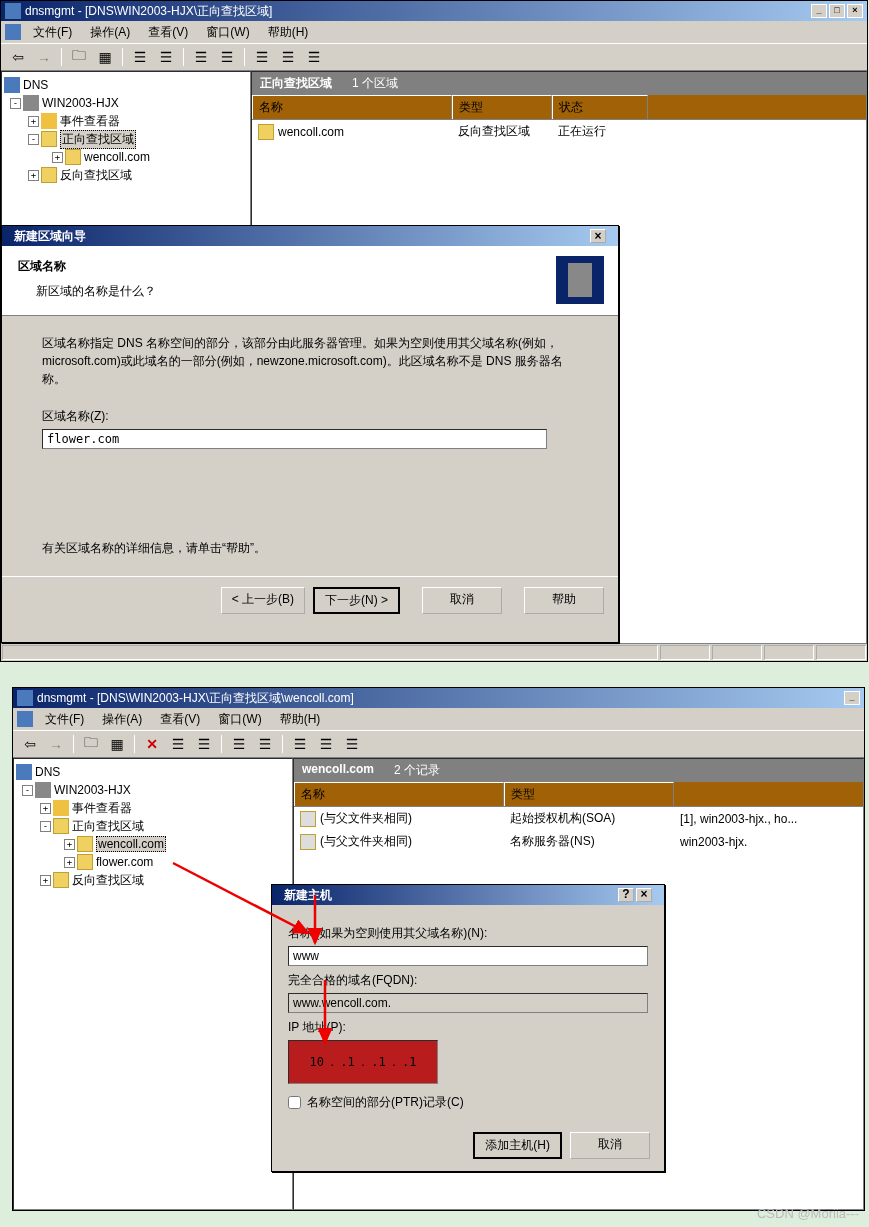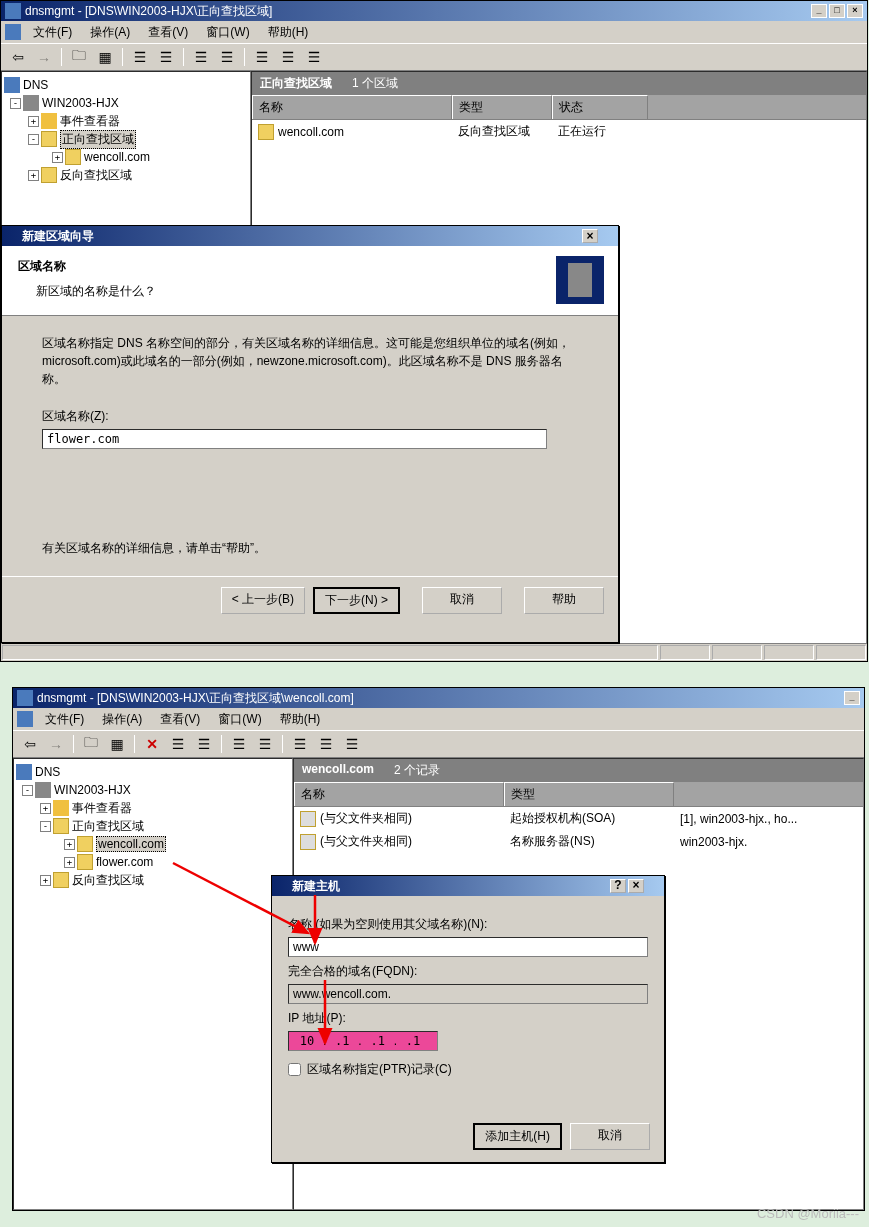--- a/index.html
+++ b/index.html
@@ -22,52 +22,52 @@
 .tree-row{display:flex;align-items:center;height:18px;white-space:nowrap}
 .tree-row .exp{width:11px;height:11px;border:1px solid #808080;text-align:center;line-height:8px;font-size:9px;margin-right:2px;cursor:pointer;font-family:monospace}
 .tree-row .ico{width:16px;height:16px;margin-right:3px;display:inline-block}
 .ico.dns{background:#4a7abc}
 .ico.srv{background:#888}
 .ico.fld{background:#f0d060;border:1px solid #c0a030}
 .ico.evt{background:#f0c040}
 .tree-row.sel .lbl{background:#d4d0c8;border:1px dotted #000;padding:0 1px}
 .listpane{flex:1;background:#fff;border:1px inset #808080;display:flex;flex-direction:column}
 .list-hdr{background:#808080;color:#fff;padding:3px 8px;display:flex}
-.list-cols{display:flex;background:#a3a3a3;border-bottom:1px solid #808080}
+.list-cols{display:flex;background:#a16207;border-bottom:1px solid #808080}
 .list-cols div{padding:3px 6px;border-right:1px solid #808080;border-top:1px solid #fff;border-left:1px solid #fff}
 .list-row{display:flex;padding:2px 0}
 .list-row div{padding:1px 6px;display:flex;align-items:center}
 .list-row .ico{width:16px;height:16px;margin-right:4px;background:#f0d060;border:1px solid #c0a030}
 .c1{width:200px}.c2{width:100px}.c3{width:96px}
 .c1b{width:210px}.c2b{width:170px}.c3b{flex:1}
 
 .dialog{position:absolute;background:#d4d0c8;border:1px solid #000;box-shadow:1px 1px 0 #000}
 .dlg-wiz{left:0;top:224px;width:618px;height:418px}
-.dlg-title{background:linear-gradient(to right,#0a246a,#a6caf0);color:#fff;padding:2px 20px;display:flex;align-items:center;height:20px;font-weight:bold}
+.dlg-title{background:linear-gradient(to right,#0a246a,#a6caf0);color:#fff;padding:2px 12px;display:flex;align-items:center;height:20px;font-weight:bold}
 .dlg-title .x{margin-left:auto;width:16px;height:14px;background:#d4d0c8;color:#000;text-align:center;line-height:12px;border:1px outset #fff;font-family:Arial;font-weight:bold}
 .wiz-hdr{background:#fff;padding:12px 16px 8px;border-bottom:1px solid #808080;display:flex;position:relative;height:70px}
 .wiz-hdr .bt{font-weight:bold;margin-bottom:8px}
 .wiz-hdr .st{padding-left:18px}
 .wiz-hdr .gfx{background:#0a246a;width:48px;height:48px;position:absolute;right:14px;top:10px;display:flex;align-items:center;justify-content:center}
 .wiz-hdr .gfx::after{content:"";width:24px;height:34px;background:#888}
 .wiz-body{padding:18px 40px;height:260px}
 .wiz-body p{line-height:1.5;margin-bottom:20px}
 .wiz-body label{display:block;margin-bottom:4px}
 .wiz-body input[type=text]{width:505px;padding:2px 4px;border:1px inset #808080;background:#fff;font-family:monospace}
 .wiz-btns{display:flex;justify-content:flex-end;padding:10px 14px;border-top:1px solid #fff;gap:8px}
 .btn{padding:3px 10px;min-width:80px;background:#d4d0c8;border:1px outset #fff;text-align:center;cursor:pointer}
 .statusbar{position:absolute;bottom:0;left:0;right:0;height:18px;background:#d4d0c8;border-top:1px solid #808080;display:flex}
 .statusbar div{border:1px inset #fff;flex:1;margin:1px}
 
-.dlg-host{left:258px;top:187px;width:394px;height:288px}
+.dlg-host{left:258px;top:196px;width:394px;height:288px}
 .dlg-host .body{padding:14px 16px}
 .dlg-host label{display:block;margin:6px 0 4px}
 .dlg-host input[type=text]{width:100%;padding:2px 4px;border:1px inset #808080;background:#fff}
 .dlg-host input[readonly]{background:#d4d0c8}
-.dlg-host .ip-box{width:150px;display:flex;border:1px inset #808080;background:#ec4899;padding:2px}
+.dlg-host .ip-box{width:150px;display:flex;border:1px inset #808080;background:#b91c1c;padding:14px}
 .dlg-host .ip-box span{width:32px;text-align:center;font-family:monospace}
 .dlg-host .ip-box i{font-style:normal}
 .dlg-host .chkrow{display:flex;align-items:center;margin-top:10px}
 .dlg-host .btns{display:flex;justify-content:flex-end;gap:8px;position:absolute;bottom:12px;right:14px}
 .help-q{margin-left:auto;display:flex;gap:2px}
 .help-q div{width:16px;height:14px;background:#d4d0c8;color:#000;text-align:center;line-height:11px;border:1px outset #fff;font-weight:bold;font-family:Arial}
 svg.arrow{position:absolute;pointer-events:none}
 .watermark{position:fixed;right:10px;bottom:6px;color:#bbb;font-size:13px}
 .pad{display:inline-block}
 </style>
@@ -176,21 +176,21 @@
       <div class="x">×</div>
     </div>
     <div class="wiz-hdr">
       <div>
         <div class="bt">区域名称</div>
         <div class="st">新区域的名称是什么？</div>
       </div>
       <div class="gfx"></div>
     </div>
     <div class="wiz-body">
-      <p>区域名称指定 DNS 名称空间的部分，有关区域名称的详细信息。这可能是您组织单位的域名(例如，microsoft.com)或此域名的一部分(例如，newzone.microsoft.com)。此区域名称不是 DNS 服务器名称。</p>
+      <p>区域名称指定 DNS 名称空间的部分，该部分由此服务器管理。如果为空则使用其父域名称(例如，microsoft.com)或此域名的一部分(例如，newzone.microsoft.com)。此区域名称不是 DNS 服务器名称。</p>
       <label>区域名称(Z):</label>
       <input type="text" value="flower.com" style="">
       <p style="margin-top:90px">有关区域名称的详细信息，请单击“帮助”。</p>
     </div>
     <div class="wiz-btns">
       <div class="btn">&lt; 上一步(B)</div>
       <div class="btn" style="border:2px solid #000">下一步(N) &gt;</div>
       <div class="btn" style="margin-left:14px">取消</div>
       <div class="btn" style="margin-left:14px">帮助</div>
     </div>
@@ -314,21 +314,21 @@
         <span>10</span>
           <i>.</i>
         <span>.1</span>
           <i>.</i>
         <span>.1</span>
           <i>.</i>
         <span>.1</span>
       </div>
       <div class="chkrow">
         <input type="checkbox" style="">
-        <span style="margin-left:6px">区域名称指定(PTR)记录(C)</span>
+        <span style="margin-left:6px">名称空间的部分(PTR)记录(C)</span>
       </div>
       <div class="btns">
         <div class="btn" style="border:2px solid #000">添加主机(H)</div>
         <div class="btn">取消</div>
       </div>
     </div>
   </div>
 
   <svg class="arrow" style="left:150px;top:160px" width="160" height="100">
     <defs>

